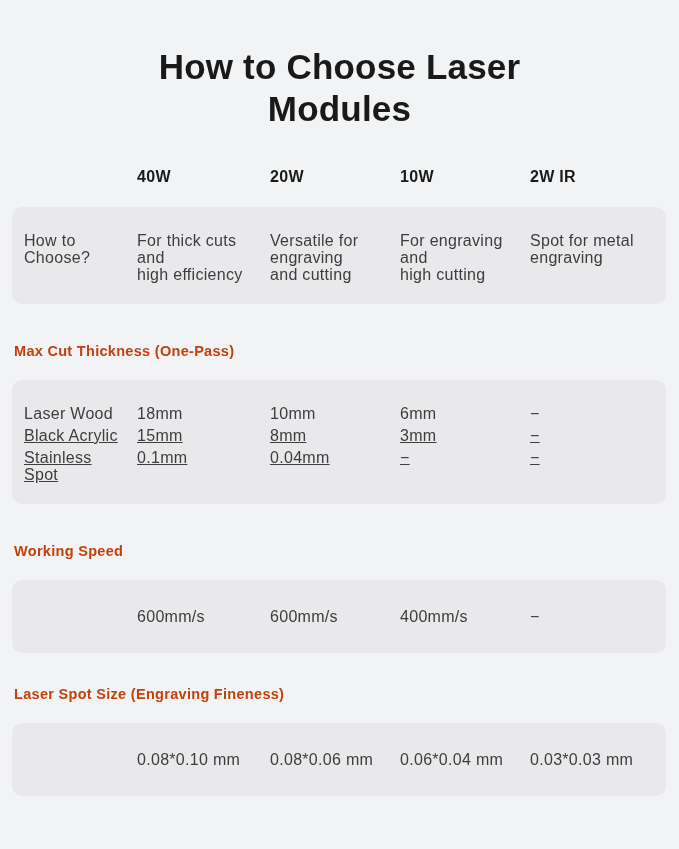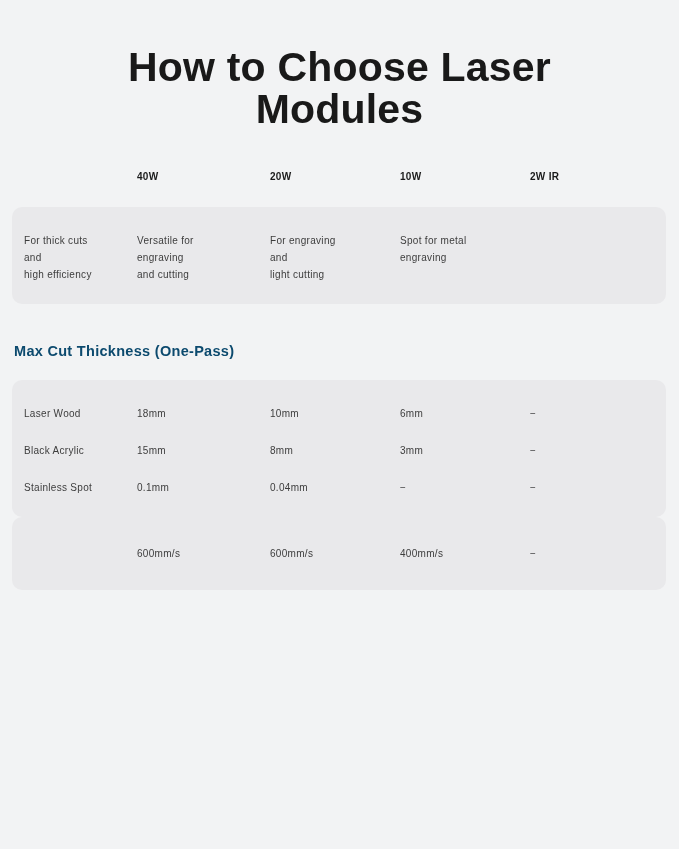--- a/index.html
+++ b/index.html
@@ -11,21 +11,21 @@
     height: 849px;
     background: #f2f3f4;
     font-family: "Liberation Sans", sans-serif;
     color: #3d3d3d;
     overflow: hidden;
   }
   .title {
     margin: 46px auto 0;
     width: 500px;
     text-align: center;
-    font-size: 41px;
+    font-size: 35px;
     line-height: 42px;
     font-weight: 700;
     color: #191919;
     letter-spacing: 0.2px;
   }
   .content {
     padding: 0 13px 0 12px;
   }
   .grid {
     display: grid;
@@ -43,38 +43,39 @@
   }
   .card {
     background: #e9e9eb;
     border-radius: 10px;
     padding: 25px 12px 21px;
   }
   .card-howto {
     margin-top: 22px;
   }
   .cell {
-    font-size: 10px;
+    font-size: 16px;
     line-height: 17px;
     letter-spacing: 0.3px;
     white-space: pre-line;
     padding-right: 10px;
   }
   .section-title {
     margin: 39px 0 21px 2px;
     font-size: 14.5px;
     font-weight: 700;
-    color: #0c4a6e;
+    color: #c2410c;
     letter-spacing: 0.3px;
   }
   .section-title.tight {
     margin-top: 33px;
   }
   .card .row + .row {
-    margin-top: 20px;
+    margin-top: 5px;
+    text-decoration: underline;
   }
   .card-single {
     padding: 28px 12px;
   }
 </style>
 </head>
 <body>
 
 <div class="page">
 
@@ -85,29 +86,31 @@
     <div class="grid col-headers">
       <div class="cell"></div>
       <div class="cell col-h">40W</div>
       <div class="cell col-h">20W</div>
       <div class="cell col-h">10W</div>
       <div class="cell col-h">2W IR</div>
     </div>
 
     <div class="card card-howto">
       <div class="grid row">
+        <div class="cell">How to
+Choose?</div>
         <div class="cell">For thick cuts
 and
 high efficiency</div>
         <div class="cell">Versatile for
 engraving
 and cutting</div>
         <div class="cell">For engraving
 and
-light cutting</div>
+high cutting</div>
         <div class="cell">Spot for metal
 engraving</div>
       </div>
     </div>
 
     <div class="section-title">Max Cut Thickness (One-Pass)</div>
 
     <div class="card">
       <div class="grid row">
         <div class="cell">Laser Wood</div>
@@ -125,27 +128,38 @@
       </div>
       <div class="grid row">
         <div class="cell">Stainless Spot</div>
         <div class="cell">0.1mm</div>
         <div class="cell">0.04mm</div>
         <div class="cell">−</div>
         <div class="cell">−</div>
       </div>
     </div>
 
+    <div class="section-title">Working Speed</div>
 
     <div class="card card-single">
       <div class="grid row">
         <div class="cell"></div>
         <div class="cell">600mm/s</div>
         <div class="cell">600mm/s</div>
         <div class="cell">400mm/s</div>
         <div class="cell">−</div>
       </div>
     </div>
 
+    <div class="section-title tight">Laser Spot Size (Engraving Fineness)</div>
 
+    <div class="card card-single">
+      <div class="grid row">
+        <div class="cell"></div>
+        <div class="cell">0.08*0.10 mm</div>
+        <div class="cell">0.08*0.06 mm</div>
+        <div class="cell">0.06*0.04 mm</div>
+        <div class="cell">0.03*0.03 mm</div>
+      </div>
+    </div>
 
   </div>
 </div>
 
 </body></html>

